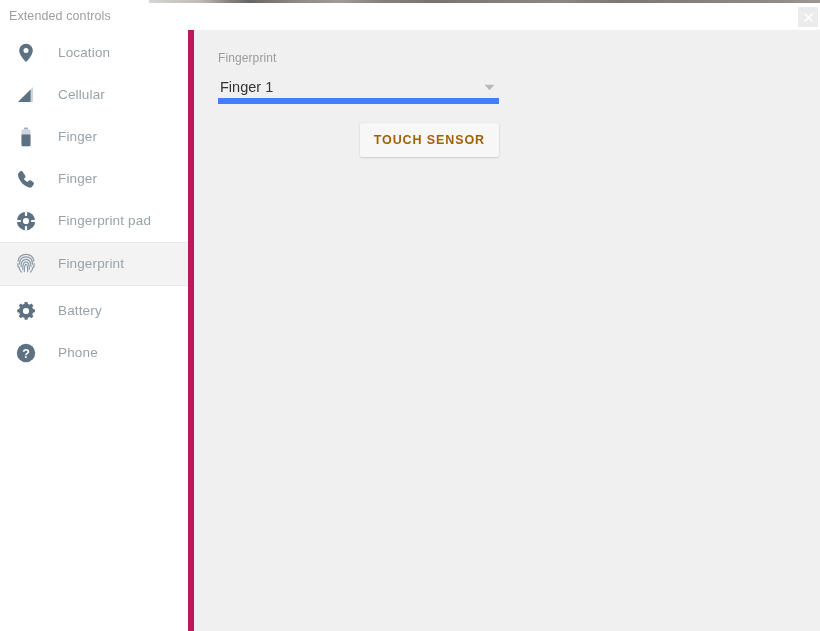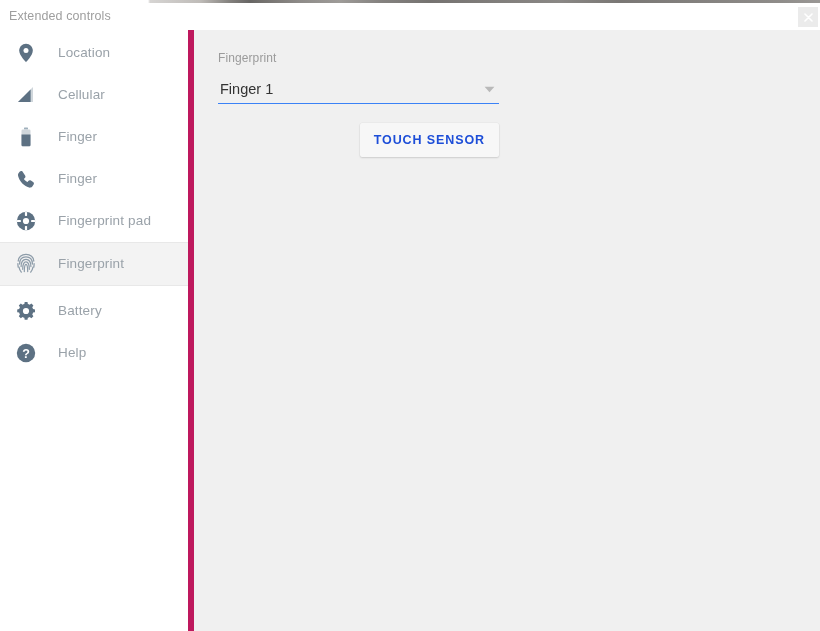--- a/index.html
+++ b/index.html
@@ -134,21 +134,21 @@
     font-size: 12px;
     color: #9b9b9b;
     line-height: 1;
     margin-bottom: 12px;
     letter-spacing: 0.1px;
   }
 
   .select-row {
     width: 281px;
     height: 28px;
-    border-bottom: 1px solid #3b82f6;
+    border-bottom: 6px solid #3b82f6;
     display: flex;
     align-items: center;
     justify-content: space-between;
     cursor: pointer;
   }
   .select-value {
     font-size: 14.5px;
     color: #333333;
     line-height: 1;
     padding-left: 2px;
@@ -167,21 +167,21 @@
     justify-content: flex-end;
   }
 
   .touch-sensor-btn {
     min-width: 131px;
     height: 34px;
     background: #f7f7f7;
     border: none;
     border-radius: 2px;
     box-shadow: 0 1px 2px rgba(0,0,0,0.13), 0 0 0 0.5px rgba(0,0,0,0.04);
-    color: #1d4ed8;
+    color: #a16207;
     font-size: 12.5px;
     font-weight: bold;
     letter-spacing: 0.9px;
     font-family: "Liberation Sans", sans-serif;
     cursor: pointer;
     display: flex;
     align-items: center;
     justify-content: center;
     padding: 0 14px;
   }
@@ -293,21 +293,21 @@
         <span class="nav-label">Battery</span>
       </div>
 
       <div class="nav-item">
         <span class="nav-icon">
           <svg width="20" height="20" viewBox="0 0 20 20">
             <circle cx="10" cy="10" r="9.2" fill="#5d7183"></circle>
             <text x="10" y="14.6" text-anchor="middle" font-family="Liberation Sans, sans-serif" font-size="12.5" font-weight="bold" fill="#ffffff">?</text>
           </svg>
         </span>
-        <span class="nav-label">Help</span>
+        <span class="nav-label">Phone</span>
       </div>
 
     </nav>
 
     <main class="content">
 
       <div class="field-label">Fingerprint</div>
 
       <div class="select-row">
         <span class="select-value">Finger 1</span>

